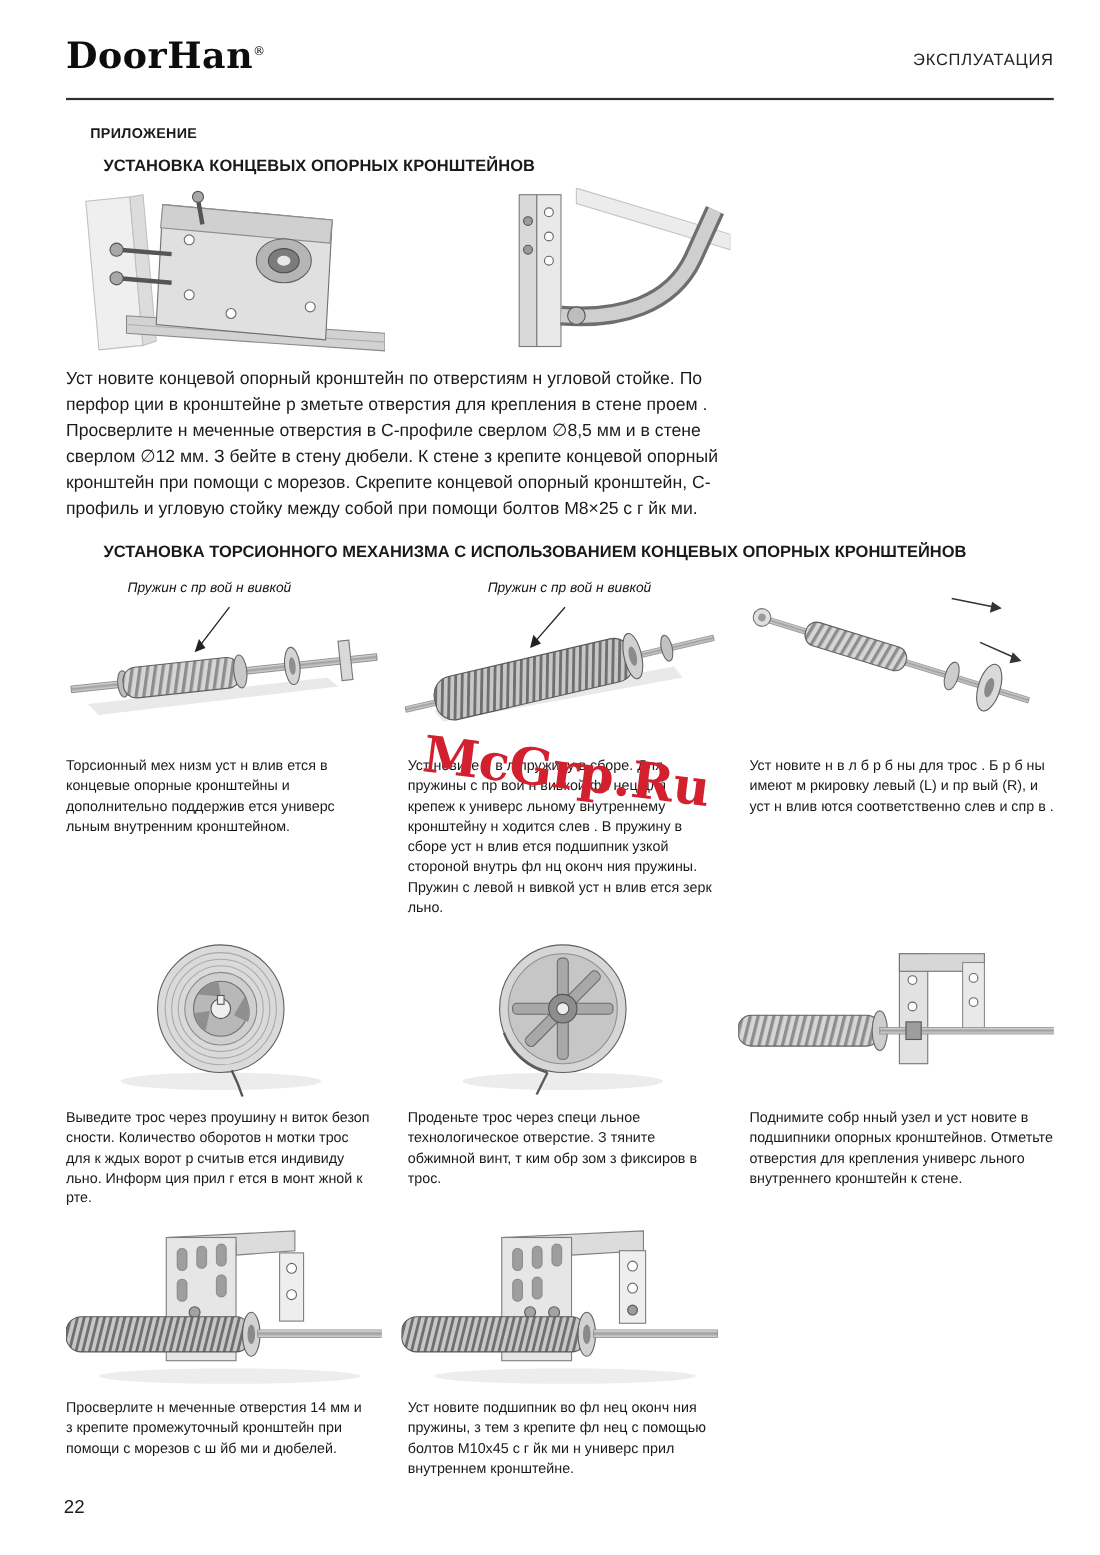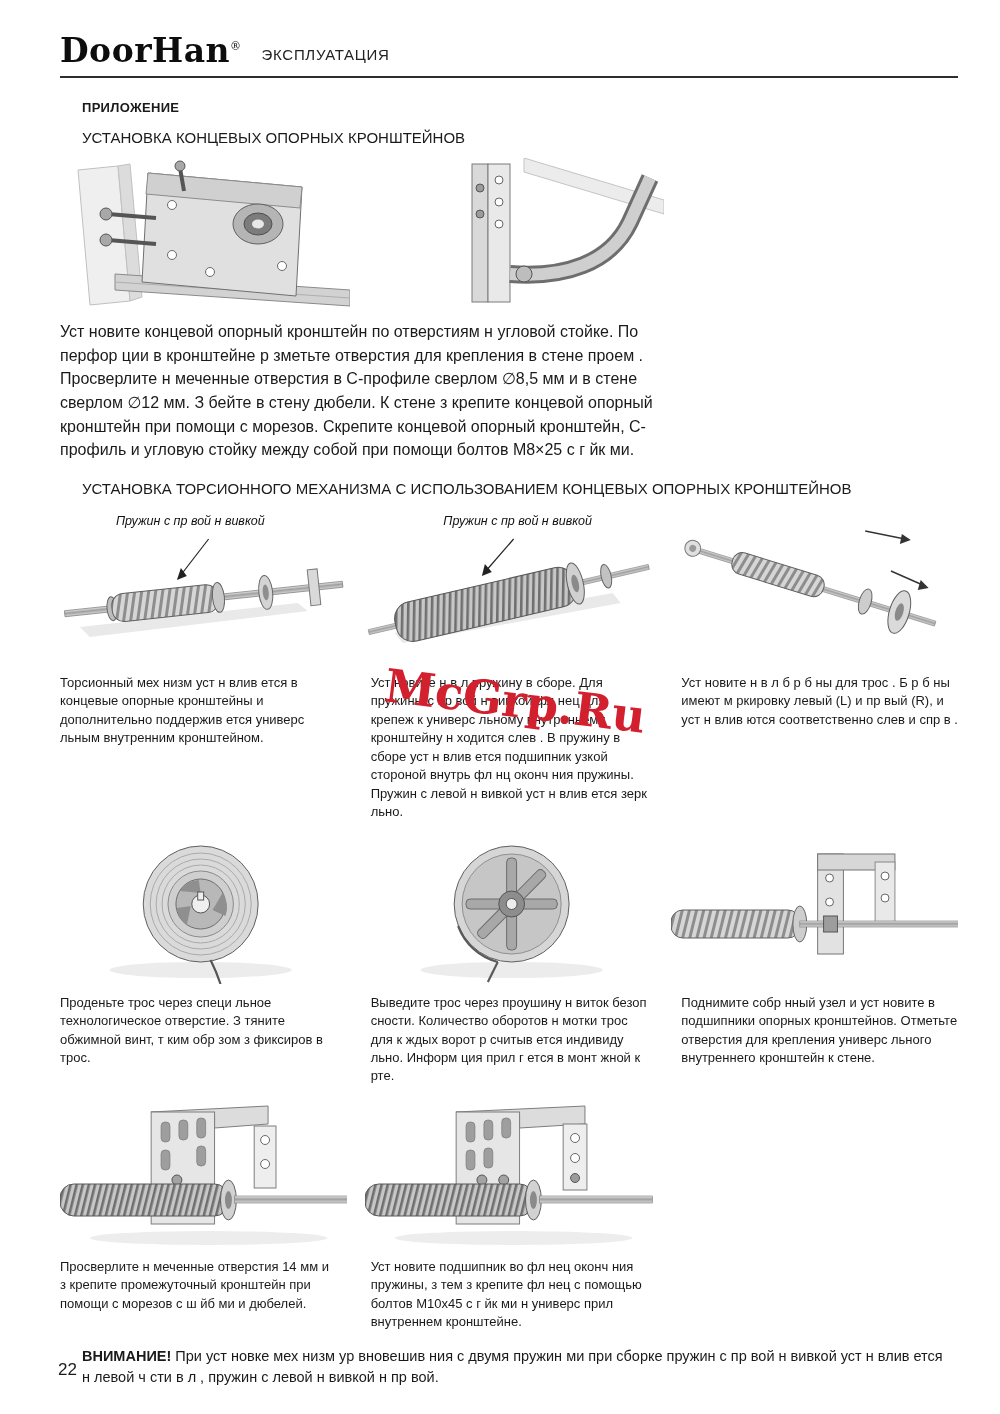--- a/index.html
+++ b/index.html
@@ -2,27 +2,27 @@
 <html><head>
 <meta charset="utf-8">
 <style>
   * { margin:0; padding:0; box-sizing:border-box; }
   body { background:#ffffff; }
   .page {
     position:relative; width:1000px; height:1414px; background:#ffffff;
     overflow:hidden; font-family:"Liberation Sans", sans-serif; color:#1a1a1a;
   }
   .content { padding:34px 42px 0 60px; }
-  header.top { display:flex; align-items:flex-end;
-    border-bottom:2px solid #2e2e2e; padding-bottom:9px;gap:20px; }
+  header.top { display:flex; justify-content:space-between; align-items:flex-end;
+    border-bottom:2px solid #2e2e2e; padding-bottom:22px; }
   .logo { font-family:"DejaVu Serif", serif; font-weight:bold; font-size:33px; line-height:1; letter-spacing:.5px; color:#0d0d0d; }
   .logo sup { font-size:11px; font-weight:normal; }
   .hdr-right { font-size:15px; letter-spacing:.7px; padding-bottom:4px; color:#222; }
   .title { margin:22px 0 0 22px; font-size:13px; font-weight:bold; letter-spacing:.3px; }
-  .sec-heading { margin:14px 0 0 22px; font-size:15px; font-weight:normal; }
+  .sec-heading { margin:14px 0 0 34px; font-size:15px; font-weight:bold; }
   .sec-heading.mt16 { margin-top:18px; }
   .figrow { display:grid; gap:18px; margin-top:12px; }
   .figrow-2 { grid-template-columns:290px 290px; gap:24px; }
   .figrow-3 { grid-template-columns:1fr 1fr 1fr; }
   figure { position:relative; margin:0; }
   .h150 { height:150px; } .h155 { height:155px; }
   .fig-svg { display:block; width:100%; height:100%; }
   .figlabel { position:absolute; top:5px; font-size:12.5px; color:#111; white-space:nowrap; z-index:2;font-style:italic; }
   .lead { margin-top:12px; width:608px; font-size:16px; line-height:1.48; }
   .textrow { display:grid; grid-template-columns:1fr 1fr 1fr; gap:34px; margin-top:10px; }
@@ -222,22 +222,22 @@
           <circle cx="160" cy="68" r="4" fill="#ffffff" stroke="#666666"></circle>
           <rect x="0" y="76" width="130" height="28" rx="12" fill="url(#coil)" stroke="#5f5f5f"></rect>
           <ellipse cx="130" cy="90" rx="7" ry="18" fill="#cecece" stroke="#666666"></ellipse>
           <rect x="130" y="87" width="160" height="6" fill="url(#shaftG)" stroke="#7a7a7a" stroke-width="0.6"></rect>
           <rect x="154" y="82" width="14" height="16" fill="#9d9d9d" stroke="#555555"></rect>
         </svg>
       </figure>
     </div>
 
     <div class="textrow">
+      <p>Выведите трос через проушину н  виток безоп сности. Количество оборотов н мотки трос  для к ждых ворот р считыв ется индивиду льно. Информ ция прил г ется в монт жной к рте.</p>
       <p>Проденьте трос через специ льное технологическое отверстие. З тяните обжимной винт, т ким обр зом з фиксиров в трос.</p>
-      <p>Выведите трос через проушину н  виток безоп сности. Количество оборотов н мотки трос  для к ждых ворот р считыв ется индивиду льно. Информ ция прил г ется в монт жной к рте.</p>
       <p>Поднимите собр нный узел и уст новите в подшипники опорных кронштейнов. Отметьте отверстия для крепления универс льного внутреннего кронштейн  к стене.</p>
     </div>
 
     <div class="figrow figrow-3">
       <figure class="h150">
         <svg class="fig-svg" viewBox="0 0 290 150" preserveAspectRatio="none">
           <ellipse cx="150" cy="140" rx="120" ry="7" fill="#ededed"></ellipse>
           <polygon points="92,14 210,8 210,26 156,30 156,18" fill="#dcdcdc" stroke="#7d7d7d"></polygon>
           <rect x="92" y="14" width="64" height="112" fill="#e6e6e6" stroke="#7d7d7d"></rect>
           <g fill="#9e9e9e" stroke="#707070" stroke-width="0.6">
@@ -281,19 +281,18 @@
           <rect x="176" y="98" width="114" height="7" fill="url(#shaftG)" stroke="#7a7a7a" stroke-width="0.6"></rect>
         </svg>
       </figure>
     </div>
 
     <div class="textrow">
       <p>Просверлите н меченные отверстия 14 мм и з крепите промежуточный кронштейн при помощи с морезов с ш йб ми и дюбелей.</p>
       <p>Уст новите подшипник во фл нец оконч ния пружины,  з тем з крепите фл нец с помощью болтов М10х45 с г йк ми н  универс прил внутреннем кронштейне.</p>
     </div>
 
-    <p class="warning"><b>ВНИМАНИЕ!</b> <span>При уст новке мех низм  ур вновешив ния с двумя пружин ми при сборке пружин  с пр вой н вивкой уст н влив ется н  левой ч сти в л ,  пружин  с левой н вивкой н  пр вой.</span></p>
 
   </div>
 
   <div class="pagenum">22</div>
   <div class="watermark">McGrp.Ru</div>
 </div>
 
 </body></html>

